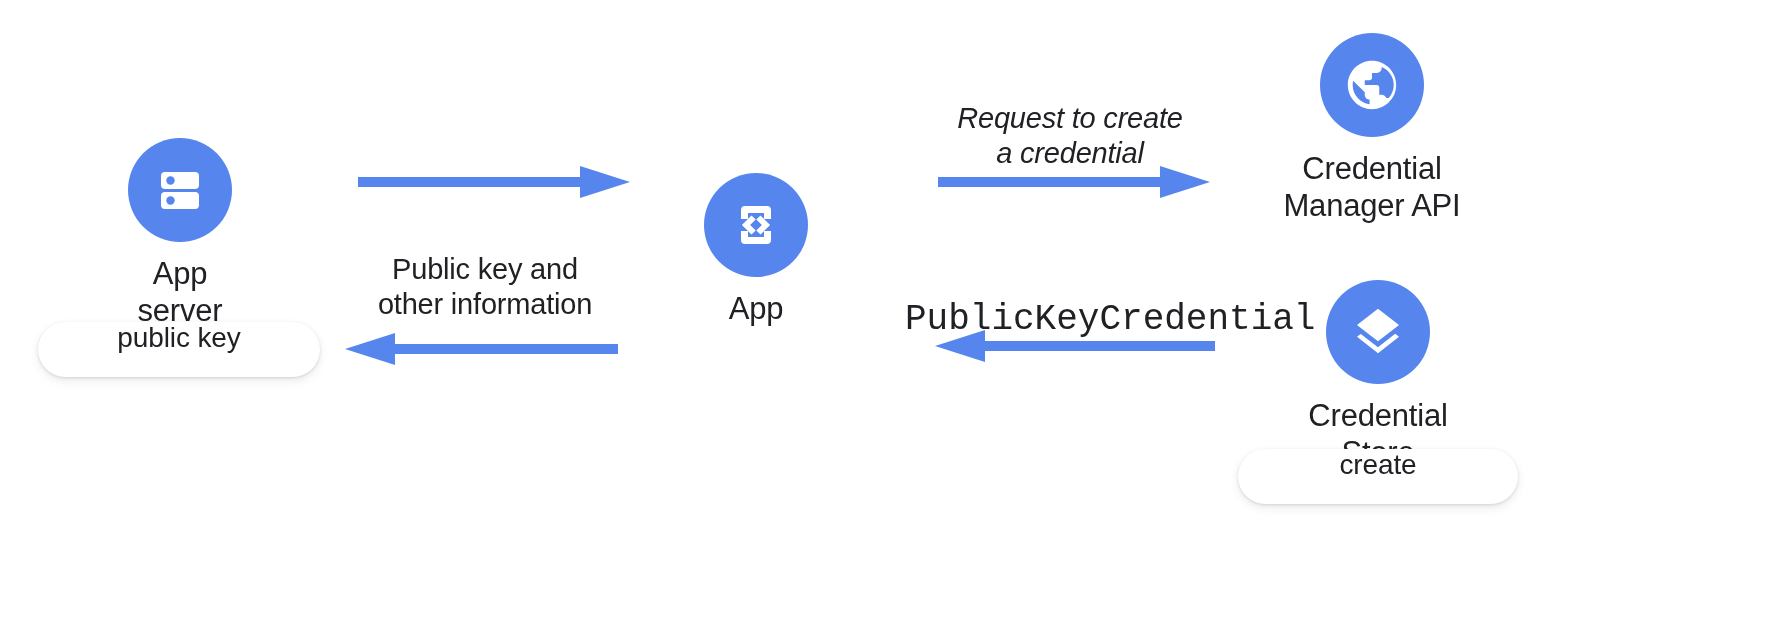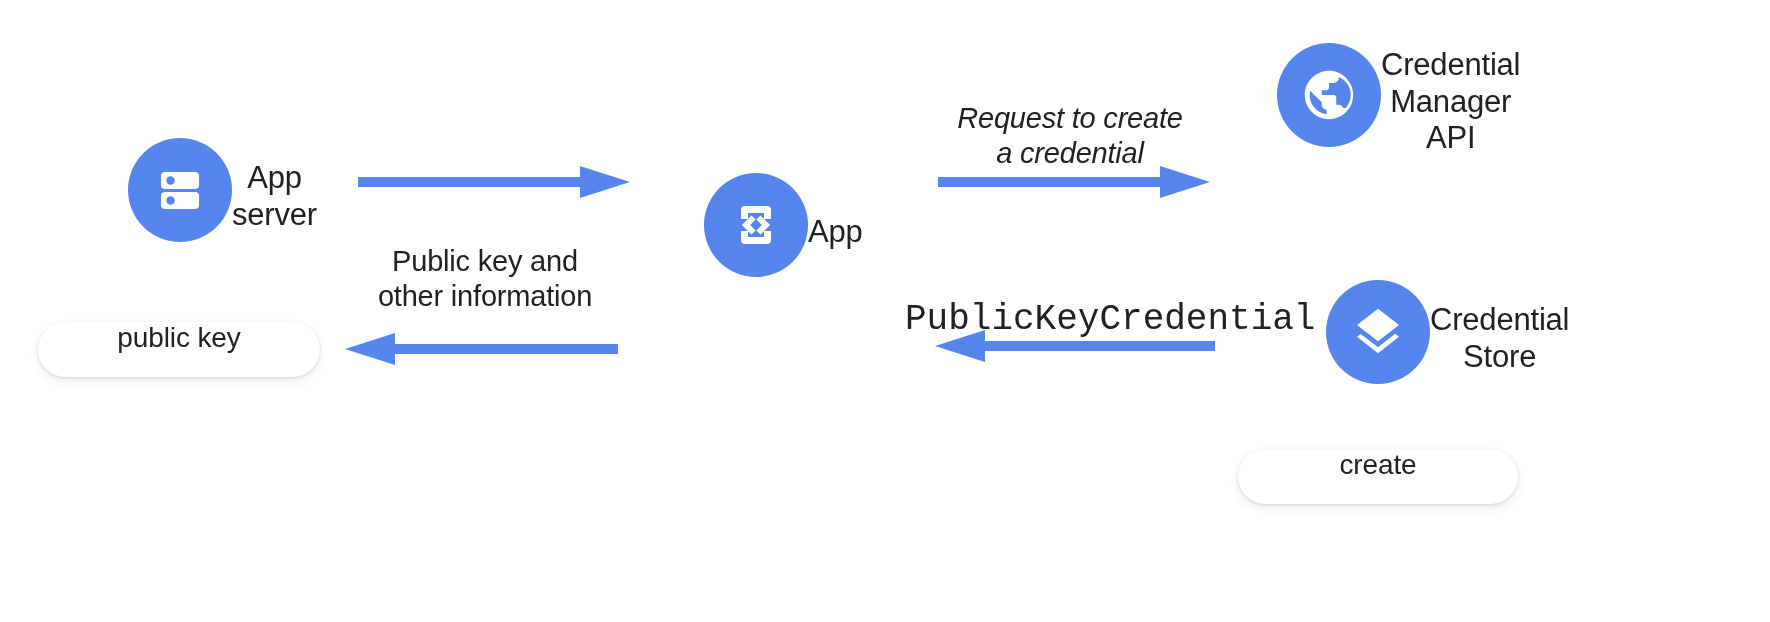--- a/index.html
+++ b/index.html
@@ -18,20 +18,21 @@
     width: 1770px;
     height: 622px;
     background: #ffffff;
     overflow: hidden;
   }
 
   
   .node {
     position: absolute;
     display: flex;
+    flex-direction: column;
     align-items: center;
   }
   .circle {
     width: 104px;
     height: 104px;
     border-radius: 50%;
     background: #5686ed;
     display: flex;
     align-items: center;
     justify-content: center;
@@ -155,21 +156,21 @@
     <span>create</span>
   </div>
 
   <div class="arrow" style="left:358px; top:166px;">
     <svg width="272" height="32" viewBox="0 0 272 32" aria-hidden="true">
       <rect x="0" y="11" width="227" height="10" fill="#5686ed"></rect>
       <path d="M222 0 L272 16 L222 32 Z" fill="#5686ed"></path>
     </svg>
   </div>
 
-  <div class="arrow-label" style="left:340px; top:244px; width:290px;">Public key and
+  <div class="arrow-label" style="left:340px; top:252px; width:290px;">Public key and
 other information</div>
   <div class="arrow" style="left:340px; top:333px;">
     <svg width="278" height="32" viewBox="0 0 278 32" aria-hidden="true">
       <rect x="50" y="11" width="228" height="10" fill="#5686ed"></rect>
       <path d="M55 0 L5 16 L55 32 Z" fill="#5686ed"></path>
     </svg>
   </div>
 
   <div class="arrow-label" style="left:925px; top:101px; width:290px;font-style:italic;">Request to create
 a credential</div>

